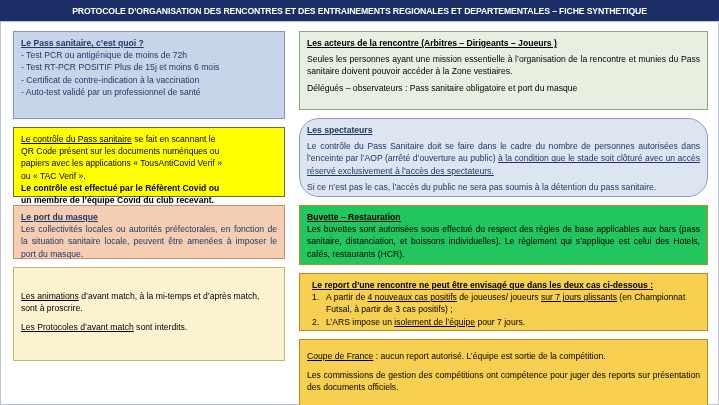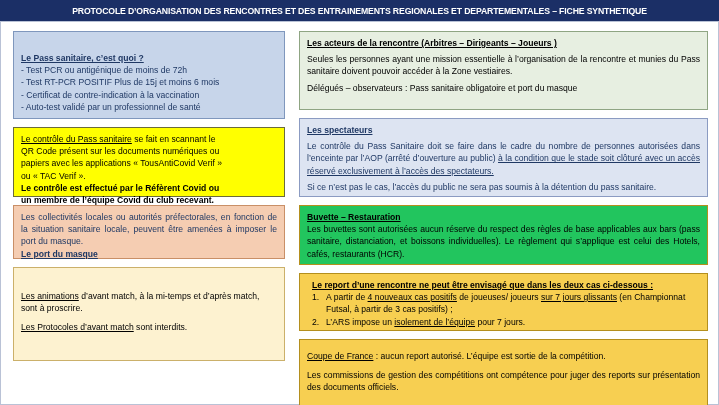--- a/index.html
+++ b/index.html
@@ -64,40 +64,40 @@
     padding: 5px 7px 6px 7px;
     font-size: 8.6px;
     line-height: 1.42;
     color: #1f3864;
   }
   .box.blue   { background: #c7d5ea; border-color: #7f97bd; color: #1f3864; }
   .box.yellow { background: #ffff00; border-color: #6b6b3a; color: #000000; }
   .box.peach  { background: #f5cdb2; border-color: #c98f67; color: #1f3864; }
   .box.cream  { background: #fdf2d0; border-color: #cbb06a; color: #000000; }
   .box.green  { background: #e7efe1; border-color: #8fa583; color: #000000; }
-  .box.lav    { background: #dde4f2; border-color: #8b9bc2; color: #1f3864; }
+  .box.lav    { background: #dde4f2; border-color: #8b9bc2; color: #1f3864; border-radius: 20px; }
   .box.gold   { background: #22c55e; border-color: #b48f1e; color: #000000; }
   .box.gold2  { background: #f7cf51; border-color: #b48f1e; color: #000000; }
 
   .hd {
     font-weight: bold;
     text-decoration: underline;
     text-underline-offset: 1px;
   }
   .b { font-weight: bold; }
   .u { text-decoration: underline; text-underline-offset: 1px; }
   .bu { font-weight: normal; text-decoration: underline; text-underline-offset: 1px; }
 
   .line { display: block; }
   .just { text-align: justify; text-align-last: left; }
   .gap { height: 7px; }
   .gap-sm { height: 4px; }
 
   
-  #box-pass        { height: 88px; padding-top: 20px; }
+  #box-pass        { height: 88px; padding-top: 5px; }
   #box-controle    { height: 70px; }
   #box-masque      { height: 54px; }
   #box-animations  { height: 94px; padding-top: 22px; }
 
   #box-acteurs     { height: 79px; }
   #box-spectateurs { height: 79px; }
   #box-buvette     { height: 60px; }
   #box-report      { height: 58px; padding-left: 12px; }
   #box-coupe       { height: 72px; padding-top: 10px; }
 
@@ -129,22 +129,22 @@
       <div class="box yellow" id="box-controle">
         <span class="line"><span class="bu">Le contrôle du Pass sanitaire</span><span> se fait en scannant le</span></span>
         <span class="line">QR Code présent sur les documents numériques ou</span>
         <span class="line">papiers avec les applications « TousAntiCovid Verif »</span>
         <span class="line">ou « TAC Verif ».</span>
         <span class="line b">Le contrôle est effectué par le Réfèrent Covid ou</span>
         <span class="line b">un membre de l’équipe Covid du club recevant.</span>
       </div>
 
       <div class="box peach" id="box-masque">
+        <span class="line hd">Le port du masque</span>
         <span class="line just">Les collectivités locales ou autorités préfectorales, en fonction de la situation sanitaire locale, peuvent être amenées à imposer le port du masque.</span>
-        <span class="line hd">Le port du masque</span>
       </div>
 
       <div class="box cream" id="box-animations">
         <span class="line"><span class="bu">Les animations</span><span> d’avant match, à la mi-temps et d’après match, sont à proscrire.</span></span>
         <div class="gap"></div>
         <span class="line"><span class="bu">Les Protocoles d’avant match</span><span> sont interdits.</span></span>
       </div>
 
     </div>
 
@@ -161,21 +161,21 @@
       <div class="box lav" id="box-spectateurs">
         <span class="line hd">Les spectateurs</span>
         <div class="gap-sm"></div>
         <span class="line just"><span>Le contrôle du Pass Sanitaire doit se faire dans le cadre du nombre de personnes autorisées dans l’enceinte par l’AOP (arrêté d’ouverture au public) </span><span class="u">à la condition que le stade soit clôturé avec un accès réservé exclusivement à l’accès des spectateurs.</span></span>
         <div class="gap-sm"></div>
         <span class="line">Si ce n’est pas le cas, l’accès du public ne sera pas soumis à la détention du pass sanitaire.</span>
       </div>
 
       <div class="box gold" id="box-buvette">
         <span class="line hd">Buvette – Restauration</span>
-        <span class="line just">Les buvettes sont autorisées aucun réserve du respect des règles de base applicables aux bars (pass sanitaire, distanciation, et boissons individuelles). Le règlement qui s’applique est celui des Hotels, cafés, restaurants (HCR).</span>
+        <span class="line just">Les buvettes sont autorisées sous effectué du respect des règles de base applicables aux bars (pass sanitaire, distanciation, et boissons individuelles). Le règlement qui s’applique est celui des Hotels, cafés, restaurants (HCR).</span>
       </div>
 
       <div class="box gold2" id="box-report">
         <span class="line hd">Le report d’une rencontre ne peut être envisagé que dans les deux cas ci-dessous :</span>
         <div class="list-item">
           <span class="list-num">1.</span>
           <span class="list-txt"><span>A partir de </span><span class="u">4 nouveaux cas positifs</span><span> de joueuses/ joueurs </span><span class="u">sur 7 jours glissants</span><span> (en Championnat Futsal, à partir de 3 cas positifs) ;</span></span>
         </div>
         <div class="list-item">
           <span class="list-num">2.</span>

